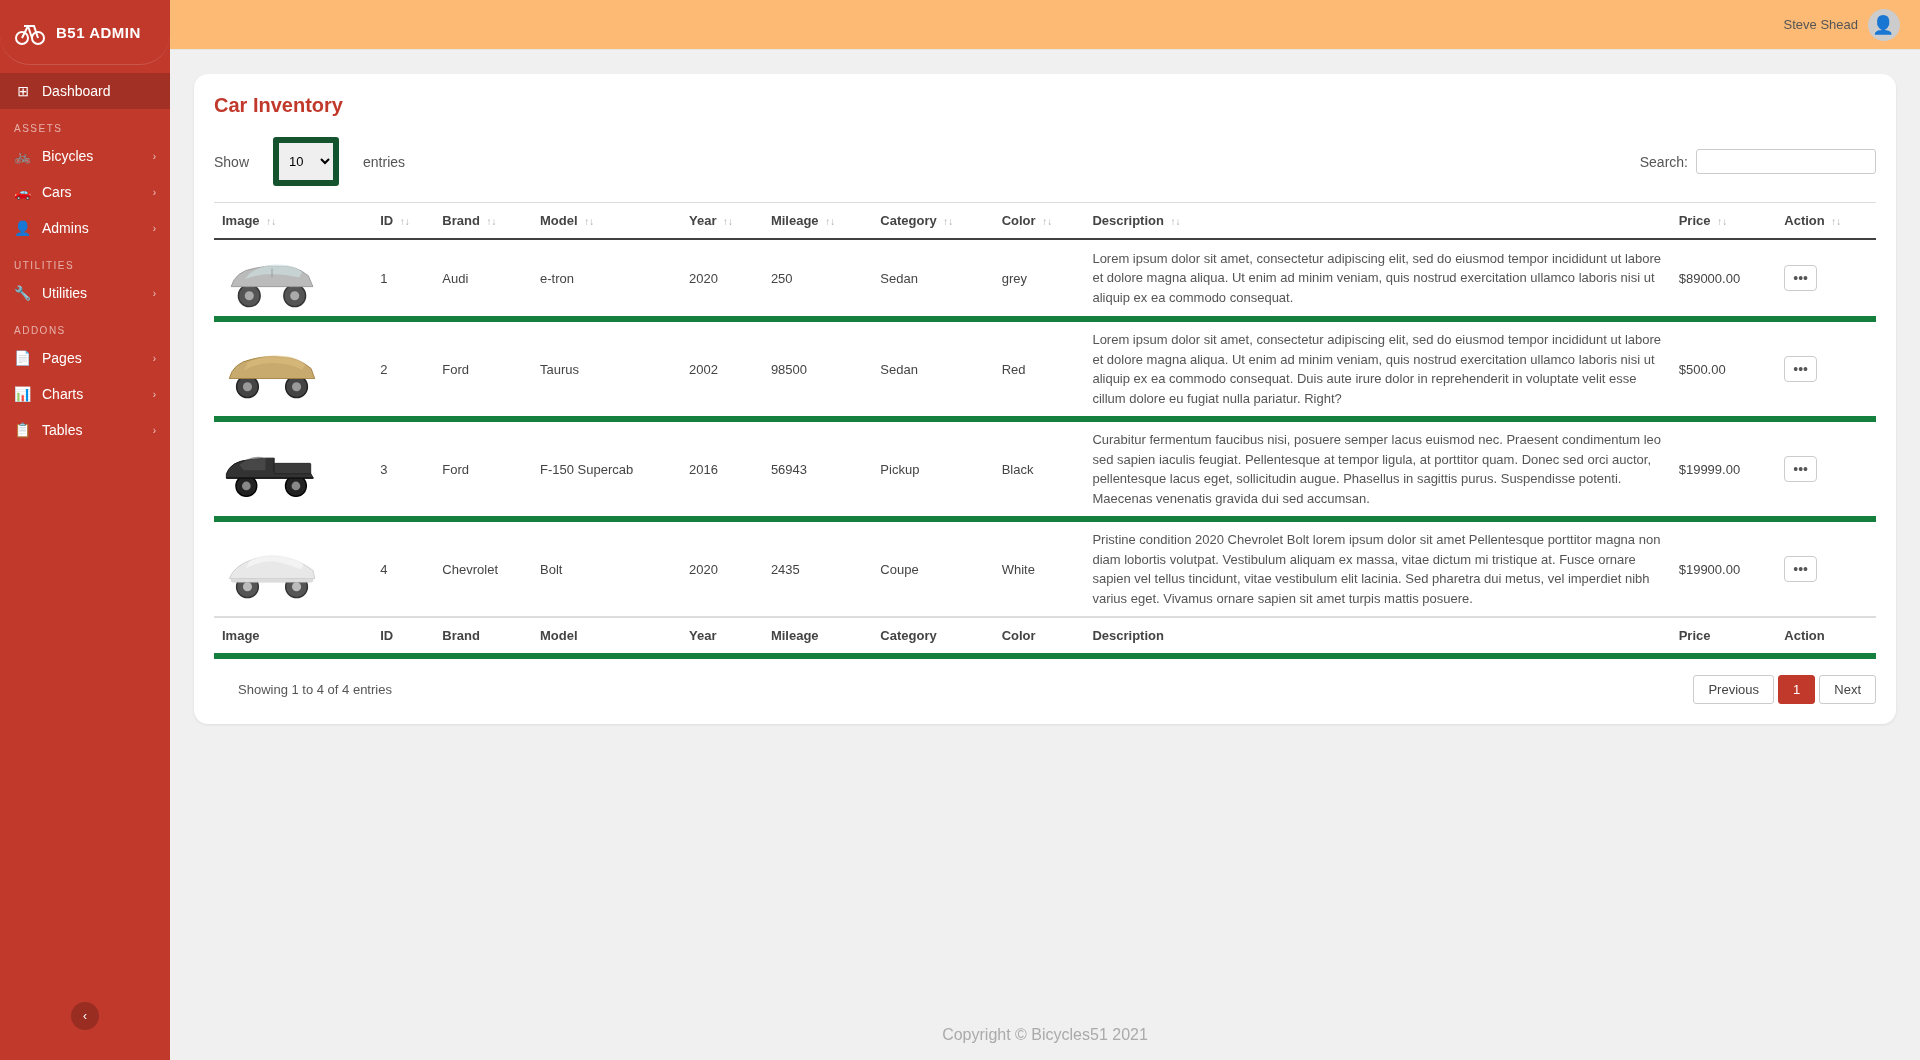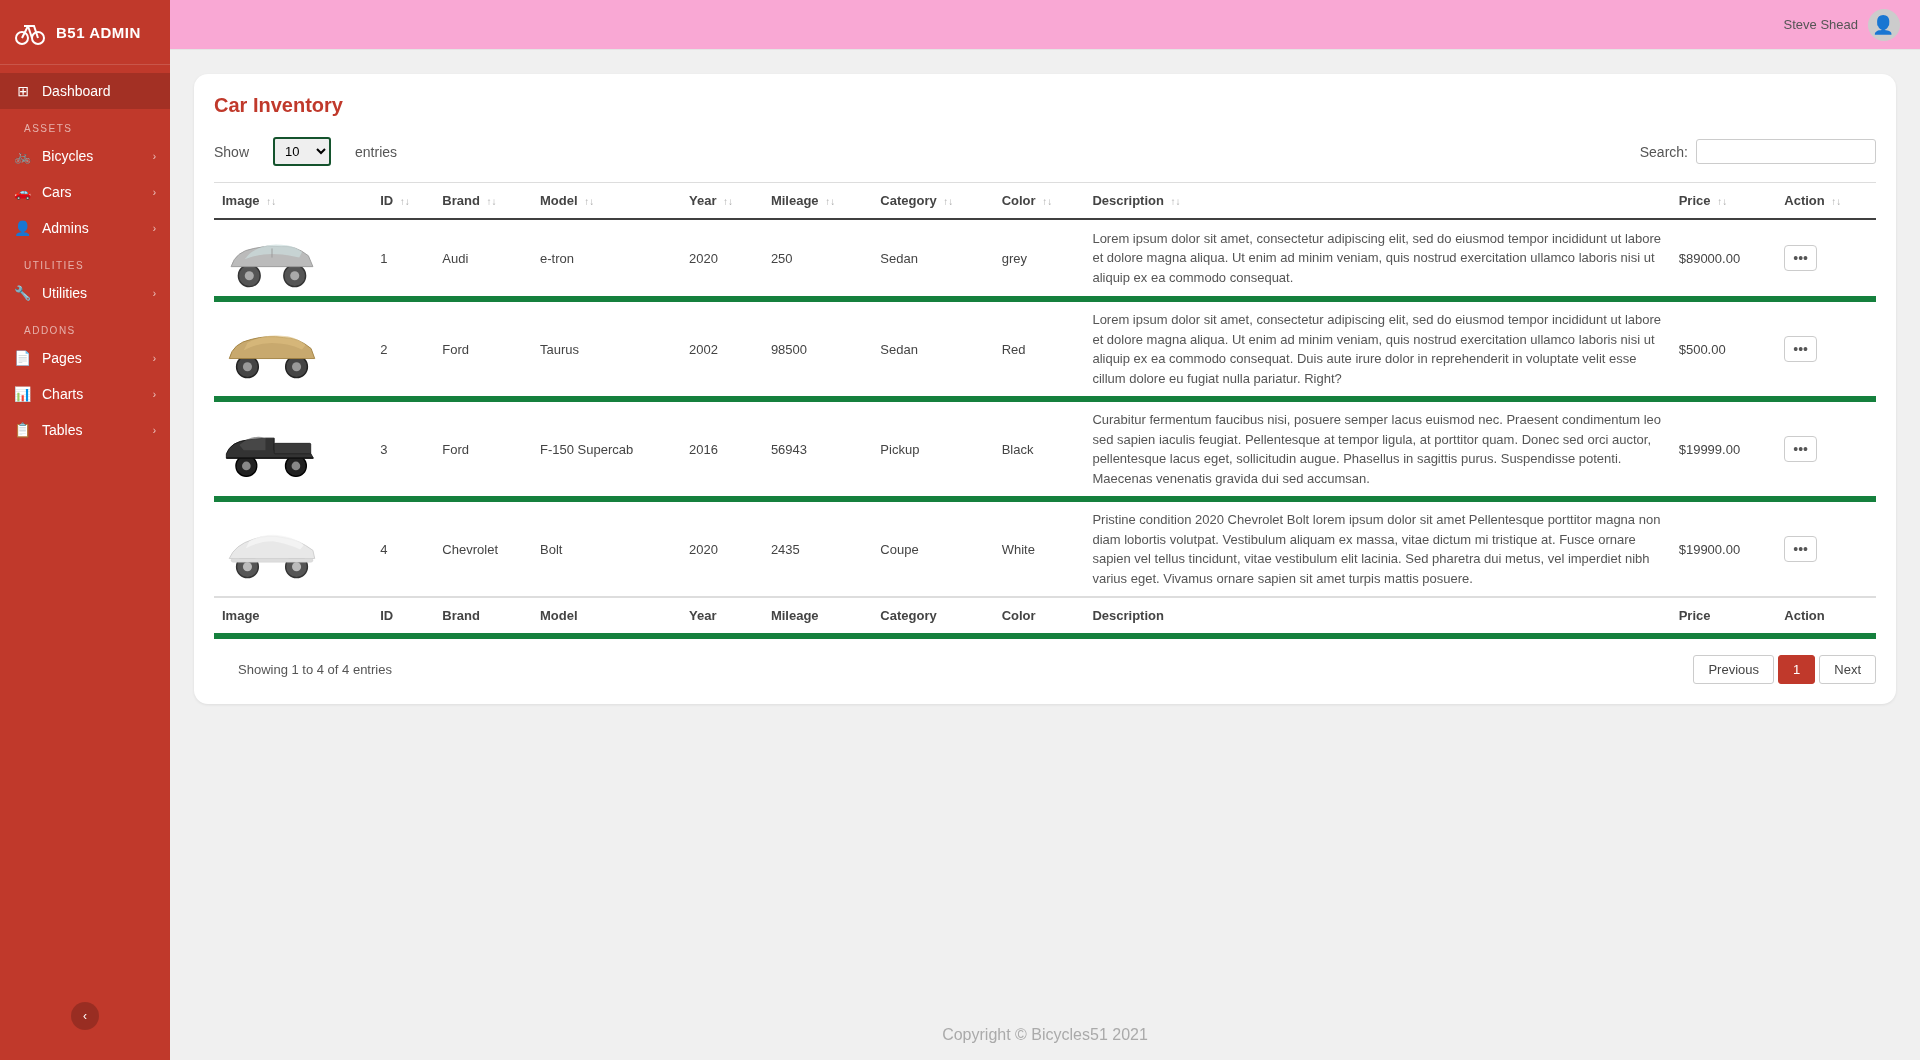--- a/index.html
+++ b/index.html
@@ -15,36 +15,37 @@
       flex-direction: column;
       height: 100%;
       position: relative;
     }
     #sidebar-header {
       display: flex;
       align-items: center;
       padding: 16px 14px;
       gap: 10px;
       border-bottom: 1px solid rgba(255,255,255,0.15);
+      border-radius: 30px;
     }
     #sidebar-logo {
       width: 32px; height: 32px;
     }
     #sidebar-title {
       font-size: 15px;
       font-weight: 700;
       letter-spacing: 0.5px;
     }
     .sidebar-nav { flex: 1; padding: 8px 0; overflow-y: auto; }
     .sidebar-section-label {
       font-size: 10px;
       letter-spacing: 1.5px;
       text-transform: uppercase;
       color: rgba(255,255,255,0.6);
-      padding: 14px 24px 4px;
+      padding: 14px 14px 4px;
     }
     .sidebar-item {
       display: flex;
       align-items: center;
       justify-content: space-between;
       padding: 10px 14px;
       cursor: pointer;
       color: #fff;
       font-size: 14px;
       transition: background 0.15s;
@@ -69,21 +70,21 @@
     }
 
     
     #main {
       flex: 1;
       display: flex;
       flex-direction: column;
       overflow-y: auto;
     }
     #topbar {
-      background: #f9a8d4;
+      background: #fdba74;
       height: 50px;
       display: flex;
       align-items: center;
       justify-content: flex-end;
       padding: 15px 20px;
       border-bottom: 1px solid #e5e5e5;
       gap: 10px;
     }
     #topbar-user { font-size: 13px; color: #555; }
     #topbar-avatar {
@@ -112,22 +113,22 @@
       box-shadow: 0 1px 3px rgba(0,0,0,0.08);
     }
     #table-controls {
       display: flex;
       justify-content: space-between;
       align-items: center;
       margin-bottom: 16px;
     }
     #show-entries { display: flex; align-items: center; gap: 24px; color: #555; }
     #show-entries select {
-      border: 2px solid #14532d;
-      padding: 4px 6px;
+      border: 6px solid #14532d;
+      padding: 10px 6px;
       border-radius: 3px;
       font-size: 13px;
     }
     #search-area { display: flex; align-items: center; gap: 8px; color: #555; }
     #search-area input {
       border: 1px solid #ccc;
       padding: 4px 8px;
       border-radius: 3px;
       font-size: 13px;
       width: 180px;

